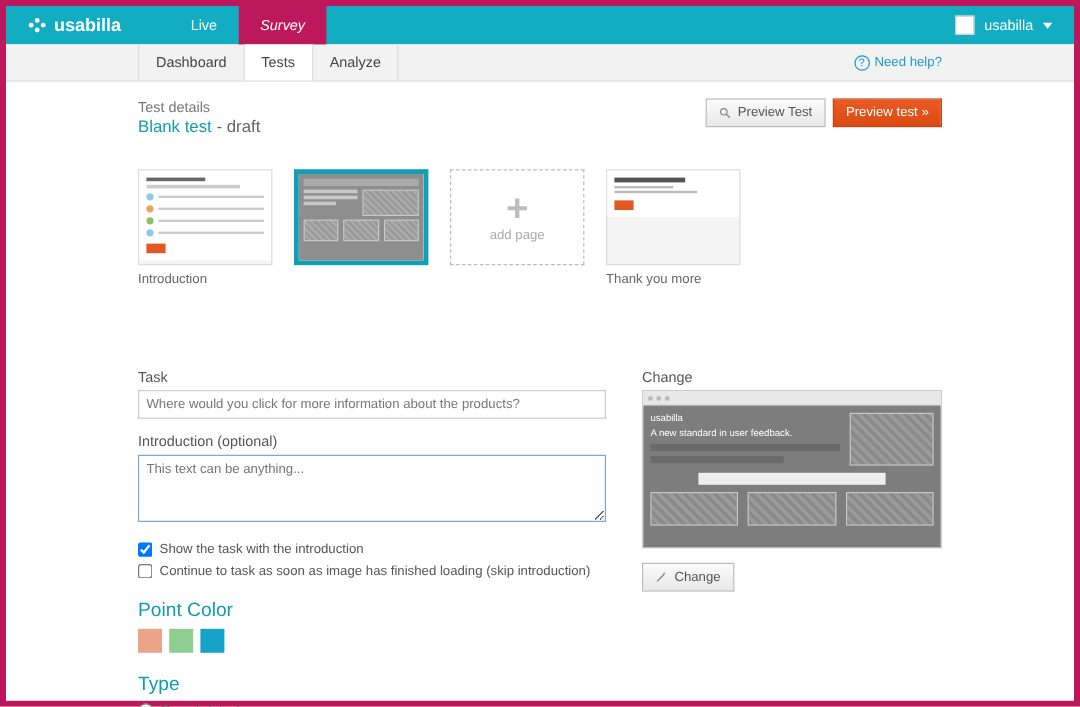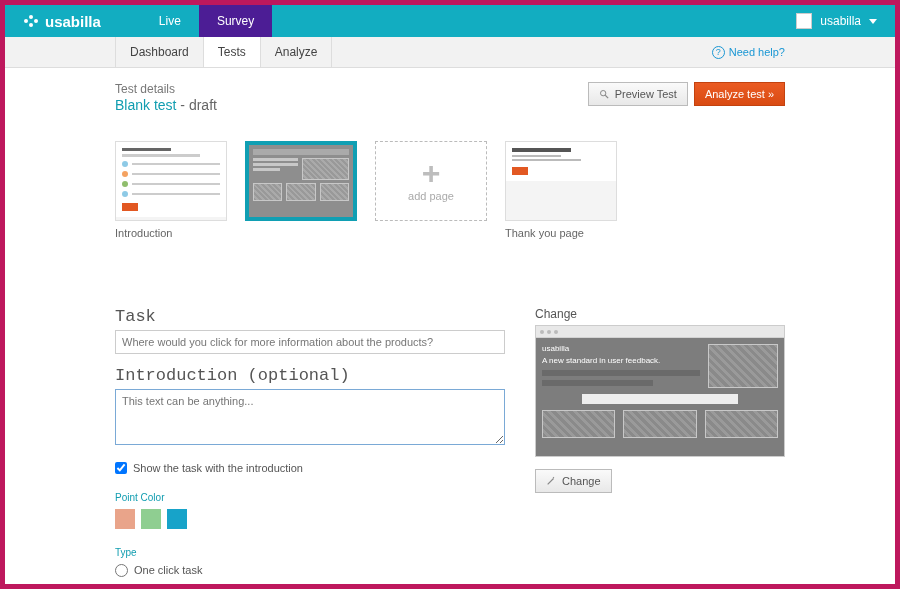--- a/index.html
+++ b/index.html
@@ -3,21 +3,21 @@
 <meta charset="utf-8">
 <style>
   * { box-sizing: border-box; margin: 0; padding: 0; }
   body { font-family: Arial, Helvetica, sans-serif; font-size: 12px; color: #555; background: #fff; }
   .frame { width: 900px; height: 589px; margin: 0 auto; position: relative; background: #fff; border: 5px solid #be185d; }
   .topbar { height: 32px; background: #12adc1; display: flex; align-items: center; padding: 0 18px; color: #fff; }
   .logo { display: flex; align-items: center; gap: 6px; font-weight: bold; font-size: 15px; margin-right: 40px; }
   .logo-icon { width: 16px; height: 16px; }
   .topnav { display: flex; height: 100%; }
   .topnav .item { padding: 0 18px; display: flex; align-items: center; height: 100%; cursor: pointer; font-size: 12px; }
-  .topnav .item.active { background: #4c1d95; }
+  .topnav .item.active { background: #be185d; font-style: italic; }
   .top-right { margin-left: auto; display: flex; align-items: center; gap: 8px; font-size: 12px; }
   .avatar { width: 16px; height: 16px; background: #fff; border: 1px solid #ccc; }
   .caret { width: 0; height: 0; border-left: 4px solid transparent; border-right: 4px solid transparent; border-top: 5px solid #fff; }
 
   .subbar-wrap { background: #f2f2f2; border-bottom: 1px solid #ddd; }
   .subbar { margin-left: 110px; margin-right: 110px; height: 30px; display: flex; align-items: stretch; justify-content: center; }
   .subtabs { display: flex; }
   .subtabs .tab { padding: 0 14px; display: flex; align-items: center; font-size: 12px; color: #444; border-right: 1px solid #ddd; cursor: pointer; }
   .subtabs .tab:first-child { border-left: 1px solid #ddd; }
   .subtabs .tab.active { background: #fff; }
@@ -66,29 +66,29 @@
   
   .ty-thumb { background:#fff; padding:6px; }
   .ty-thumb .h { height:4px; width:60%; background:#555; margin-bottom:3px; }
   .ty-thumb .s { height:2px; width:50%; background:#bbb; margin-bottom:2px; }
   .ty-thumb .ob { width:16px; height:8px; background:#e25822; margin-top:6px; }
 
   .form-area { display:flex; gap:30px; margin-top: 68px; }
   .form-left { width: 400px; }
   .form-right { width: 250px; }
 
-  .label { font-size: 17px; color: #555; margin-bottom: 4px; font-family: Liberation Mono, monospace; }
+  .label { font-size: 12px; color: #555; margin-bottom: 4px; }
   .tinput { width: 100%; border: 1px solid #ccc; padding: 5px 6px; font-size: 11px; color: #777; background:#fff; font-family: Arial, sans-serif; }
   .tarea { width: 100%; height: 56px; border: 1px solid #7aa9d6; padding: 5px 6px; font-size: 11px; color:#777; resize: both; font-family: Arial, sans-serif; }
   .introblock { margin-top: 12px; }
   .checks { margin-top: 14px; }
   .chk { display:flex; align-items:center; gap:6px; font-size:11px; color:#555; margin-bottom:6px; cursor:pointer; }
   .chk input { width:12px; height:12px; }
 
-  .section-h { color:#119db0; font-size:10px; margin-top:18px; margin-bottom:6px; }
+  .section-h { color:#119db0; font-size:16px; margin-top:18px; margin-bottom:6px; }
   .swatches { display:flex; gap:6px; }
   .swatch { width:20px; height:20px; cursor:pointer; }
   .radios { margin-top:6px; }
   .rad { display:flex; align-items:flex-start; gap:6px; font-size:11px; color:#555; margin-bottom:5px; cursor:pointer; }
 
   .preview-label { font-size:12px; color:#555; margin-bottom:4px; }
   .preview-box { width: 250px; height: 132px; border:1px solid #ccc; background:#f6f6f6; overflow:hidden; }
   .pv-chrome { height:12px; background:#e8e8e8; border-bottom:1px solid #d2d2d2; display:flex; align-items:center; padding:0 4px; gap:3px; }
   .pv-chrome .c { width:4px; height:4px; border-radius:50%; background:#bbb; }
   .pv-body-wf { background:#7d7d7d; height:120px; padding:6px; display:flex; flex-direction:column; gap:6px; }
@@ -165,21 +165,21 @@
       </div>
       <div class="title-actions">
         <div class="btn">
           <svg class="mag" viewBox="0 0 12 12">
               <circle cx="5" cy="5" r="3.2" fill="none" stroke="#888" stroke-width="1.2"></circle>
               <line x1="7.5" y1="7.5" x2="11" y2="11" stroke="#888" stroke-width="1.4"></line>
             </svg>
           <span>Preview Test</span>
         </div>
         <div class="btn orange">
-          <span>Analyze test »</span>
+          <span>Preview test »</span>
         </div>
       </div>
     </div>
 
     <div class="pages-row">
       <div class="page-card">
         <div class="thumb">
           <div class="intro-thumb">
             <div class="line" style="width:50%;background:#666"></div>
             <div class="line" style="width:80%"></div>
@@ -235,38 +235,42 @@
 
       <div class="page-card">
         <div class="thumb">
           <div class="ty-thumb">
             <div class="h"></div>
             <div class="s"></div>
             <div class="s" style="width:70%"></div>
             <div class="ob"></div>
           </div>
         </div>
-        <div class="page-label">Thank you page</div>
+        <div class="page-label">Thank you more</div>
       </div>
     </div>
 
     <div class="form-area">
       <div class="form-left">
         <div class="label">Task</div>
         <input class="tinput" value="Where would you click for more information about the products?" style="">
 
         <div class="introblock">
           <div class="label">Introduction (optional)</div>
           <textarea class="tarea" placeholder="This text can be anything..." style=""></textarea>
         </div>
 
         <div class="checks">
           <label class="chk">
             <input type="checkbox" checked="" style="">
             <span>Show the task with the introduction</span>
+          </label>
+          <label class="chk">
+            <input type="checkbox" style="">
+            <span>Continue to task as soon as image has finished loading (skip introduction)</span>
           </label>
         </div>
 
         <div class="section-h">Point Color</div>
         <div class="swatches">
           <div class="swatch" style="background:#e9a48a"></div>
           <div class="swatch" style="background:#8fce91"></div>
           <div class="swatch" style="background:#17a3c9"></div>
         </div>
 

